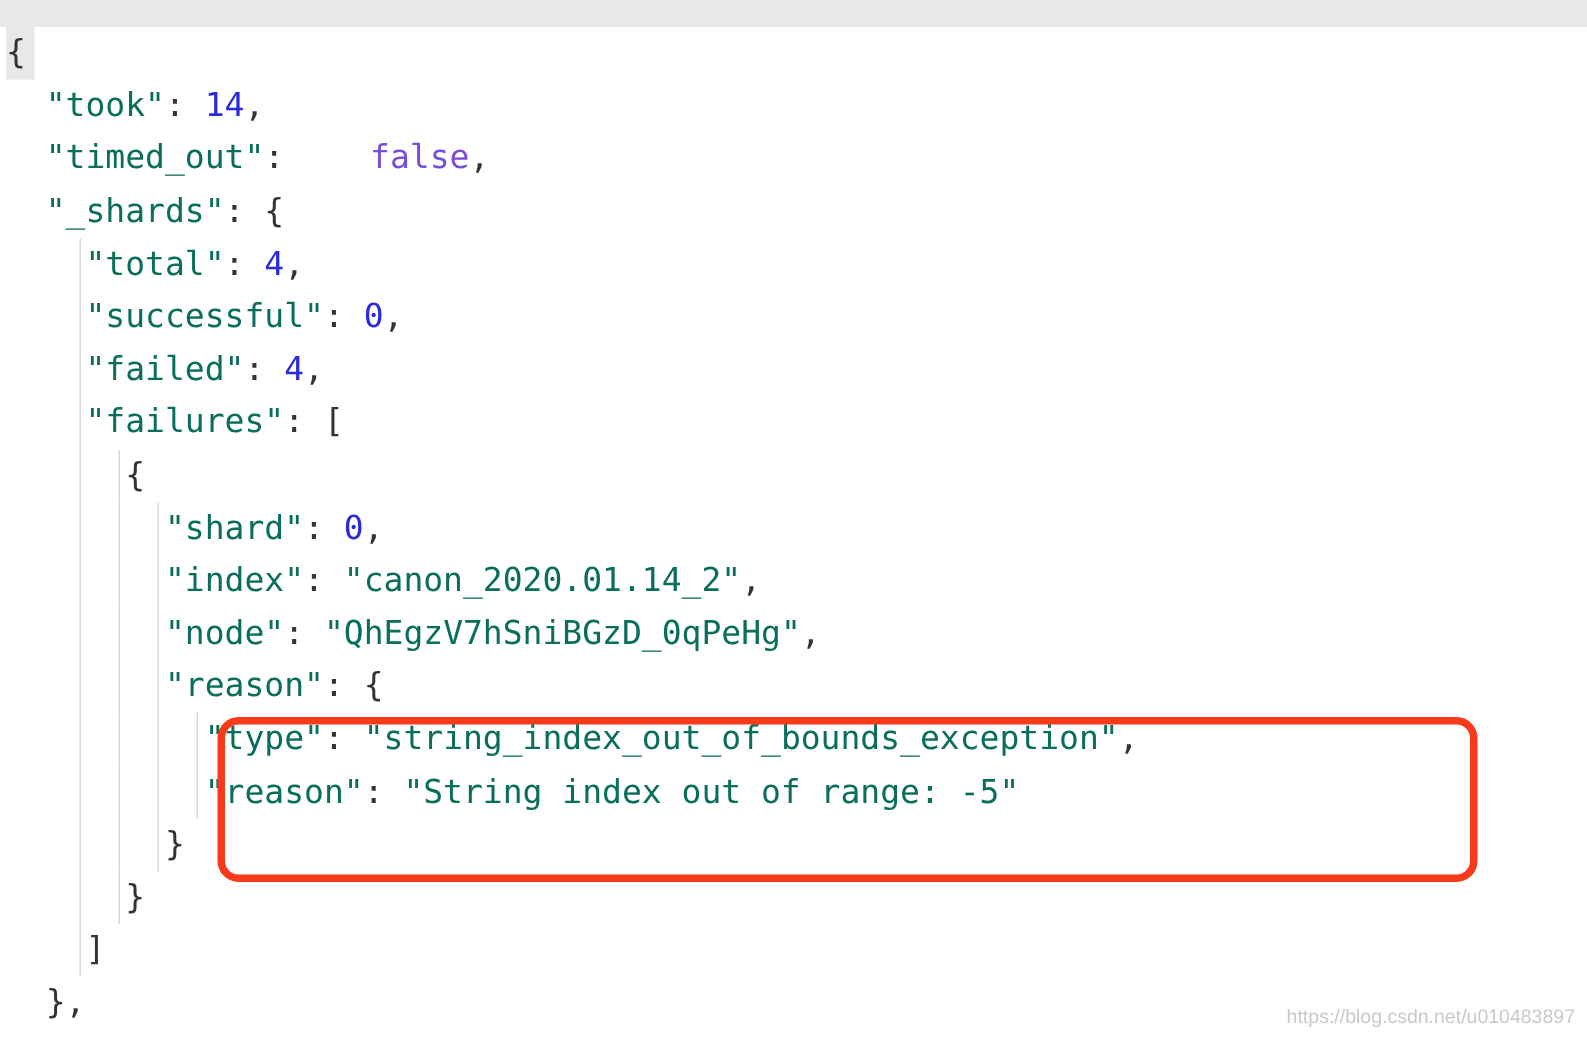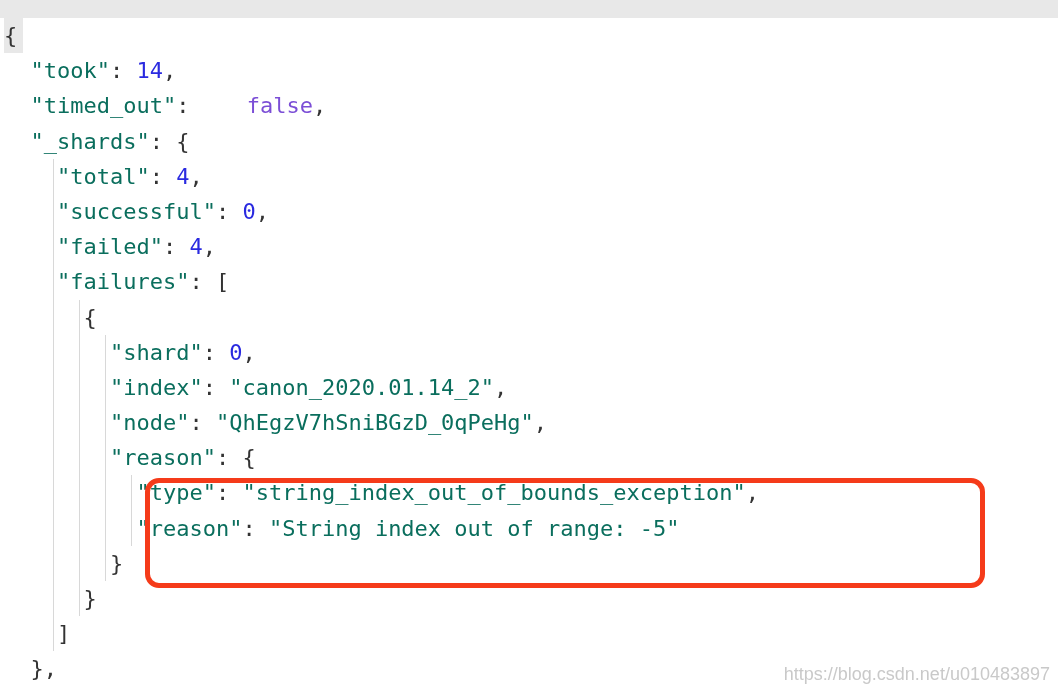--- a/index.html
+++ b/index.html
@@ -33,21 +33,21 @@
     left: 145px;
     top: 460px;
     width: 840px;
     height: 110px;
     pointer-events: none;
   }
   .watermark {
     position: absolute;
     right: 8px;
     bottom: 6px;
-    font-size: 18px;
+    font-size: 13px;
     color: #c9c9c9;
     font-family: Arial, sans-serif;
   }
   .brace-top { background: #e8e8e8; display:inline-block; padding-right:6px;}
 </style>
 </head>
 <body>
 
 <div class="top-bar"></div>
 

